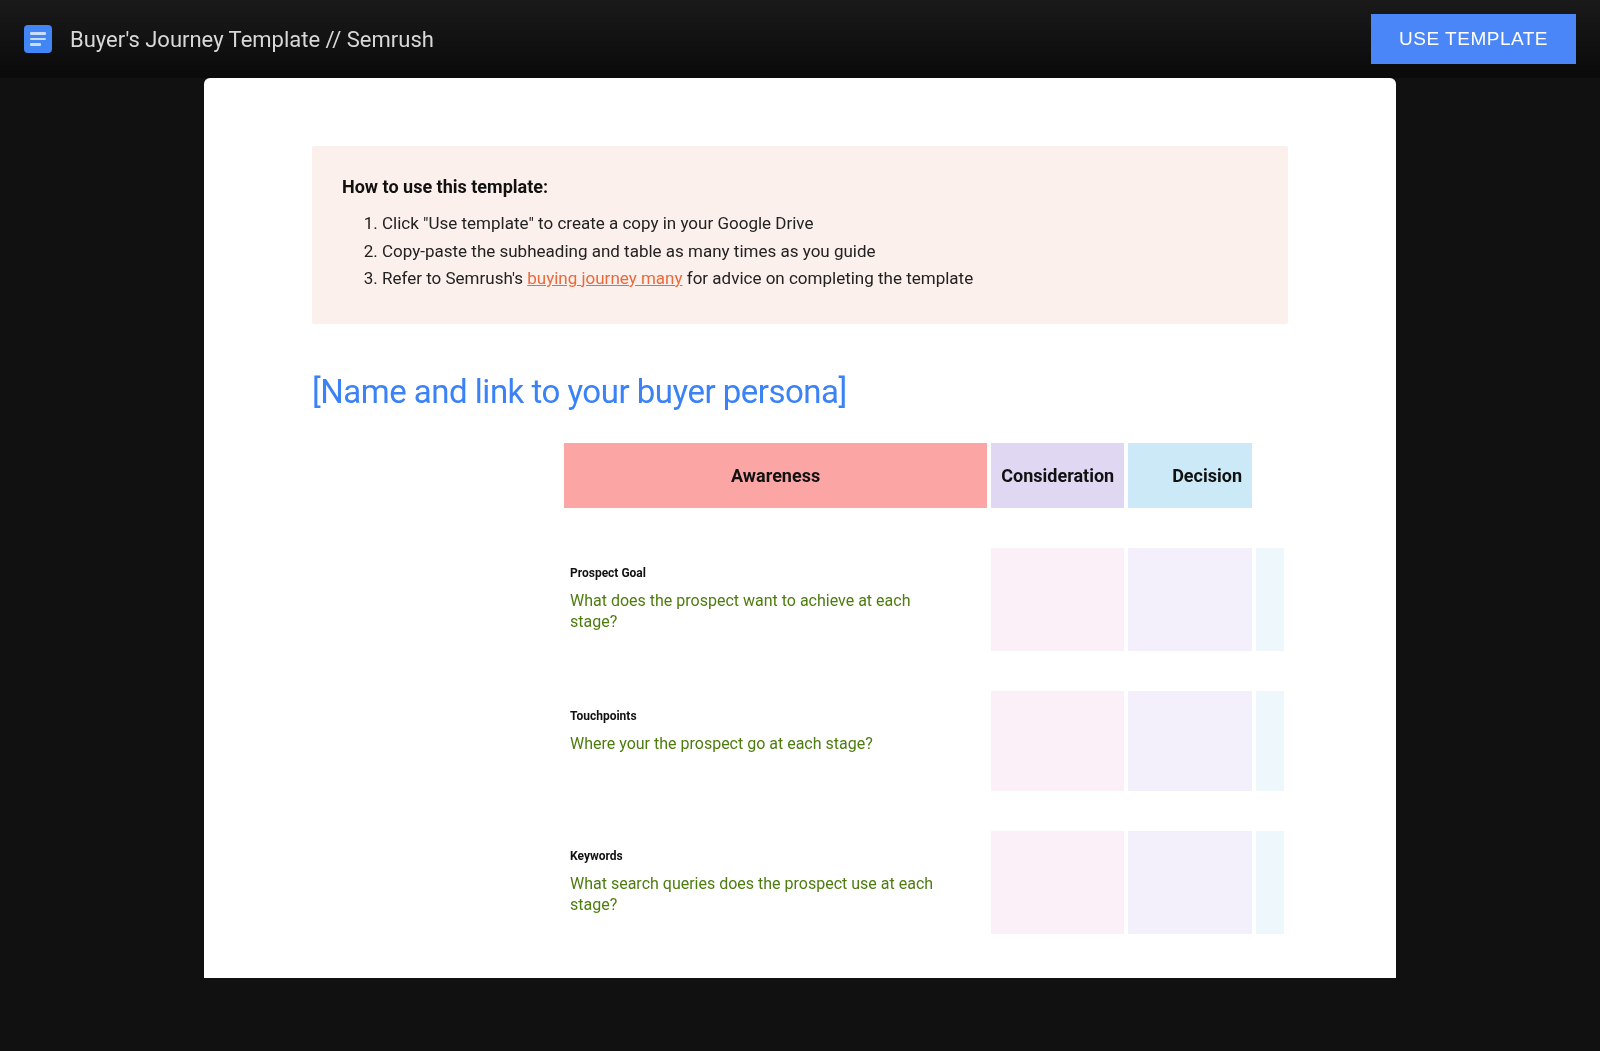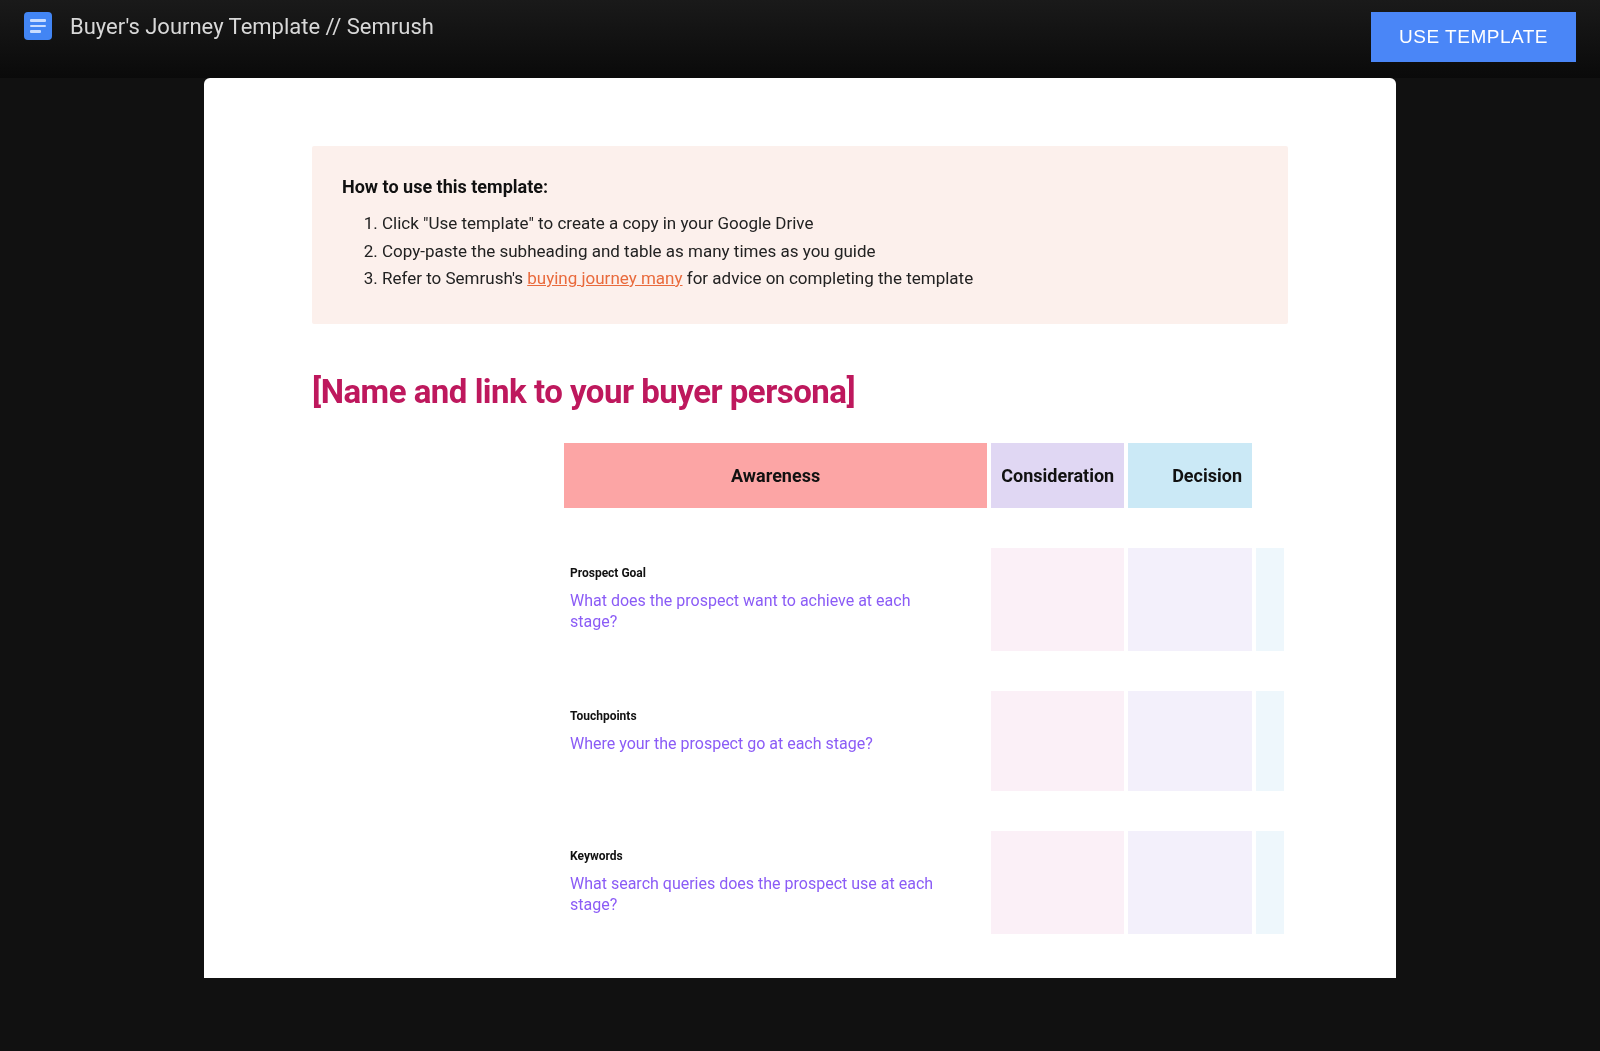--- a/index.html
+++ b/index.html
@@ -8,21 +8,21 @@
       box-sizing: border-box;
     }
     body {
       font-family: -apple-system, BlinkMacSystemFont, "Segoe UI", Roboto, Helvetica, Arial, sans-serif;
       background: #111;
       min-height: 100vh;
     }
     .header {
       background: linear-gradient(to bottom, #1a1a1a, #0a0a0a);
       display: flex;
-      align-items: flex-start;
+      align-items: center;
       justify-content: space-between;
       padding: 12px 24px;
       height: 78px;
     }
     .header-left {
       display: flex;
       align-items: center;
       gap: 18px;
     }
     .doc-icon {
@@ -95,22 +95,22 @@
     }
     .instructions-list li {
       margin-bottom: 2px;
     }
     .link {
       color: #e96a3c;
       text-decoration: underline;
     }
     .section-heading {
       font-size: 33px;
-      font-weight: 700;
-      color: #be185d;
+      font-weight: 400;
+      color: #3b82f6;
       margin-bottom: 28px;
       letter-spacing: -0.5px;
     }
     .journey-table {
       width: 100%;
       border-collapse: separate;
       border-spacing: 4px;
     }
     .journey-table th {
       padding: 22px 10px;
@@ -148,21 +148,21 @@
       padding-right: 30px !important;
     }
     .row-label-title {
       font-size: 12px;
       font-weight: 700;
       color: #111;
       margin-bottom: 10px;
     }
     .row-label-desc {
       font-size: 16px;
-      color: #8b5cf6;
+      color: #4d7c0f;
       line-height: 1.35;
     }
     .cell-awareness {
       background: #fbf0f7;
       height: 100px;
     }
     .cell-consideration {
       background: #f3f0fb;
       height: 100px;
     }

